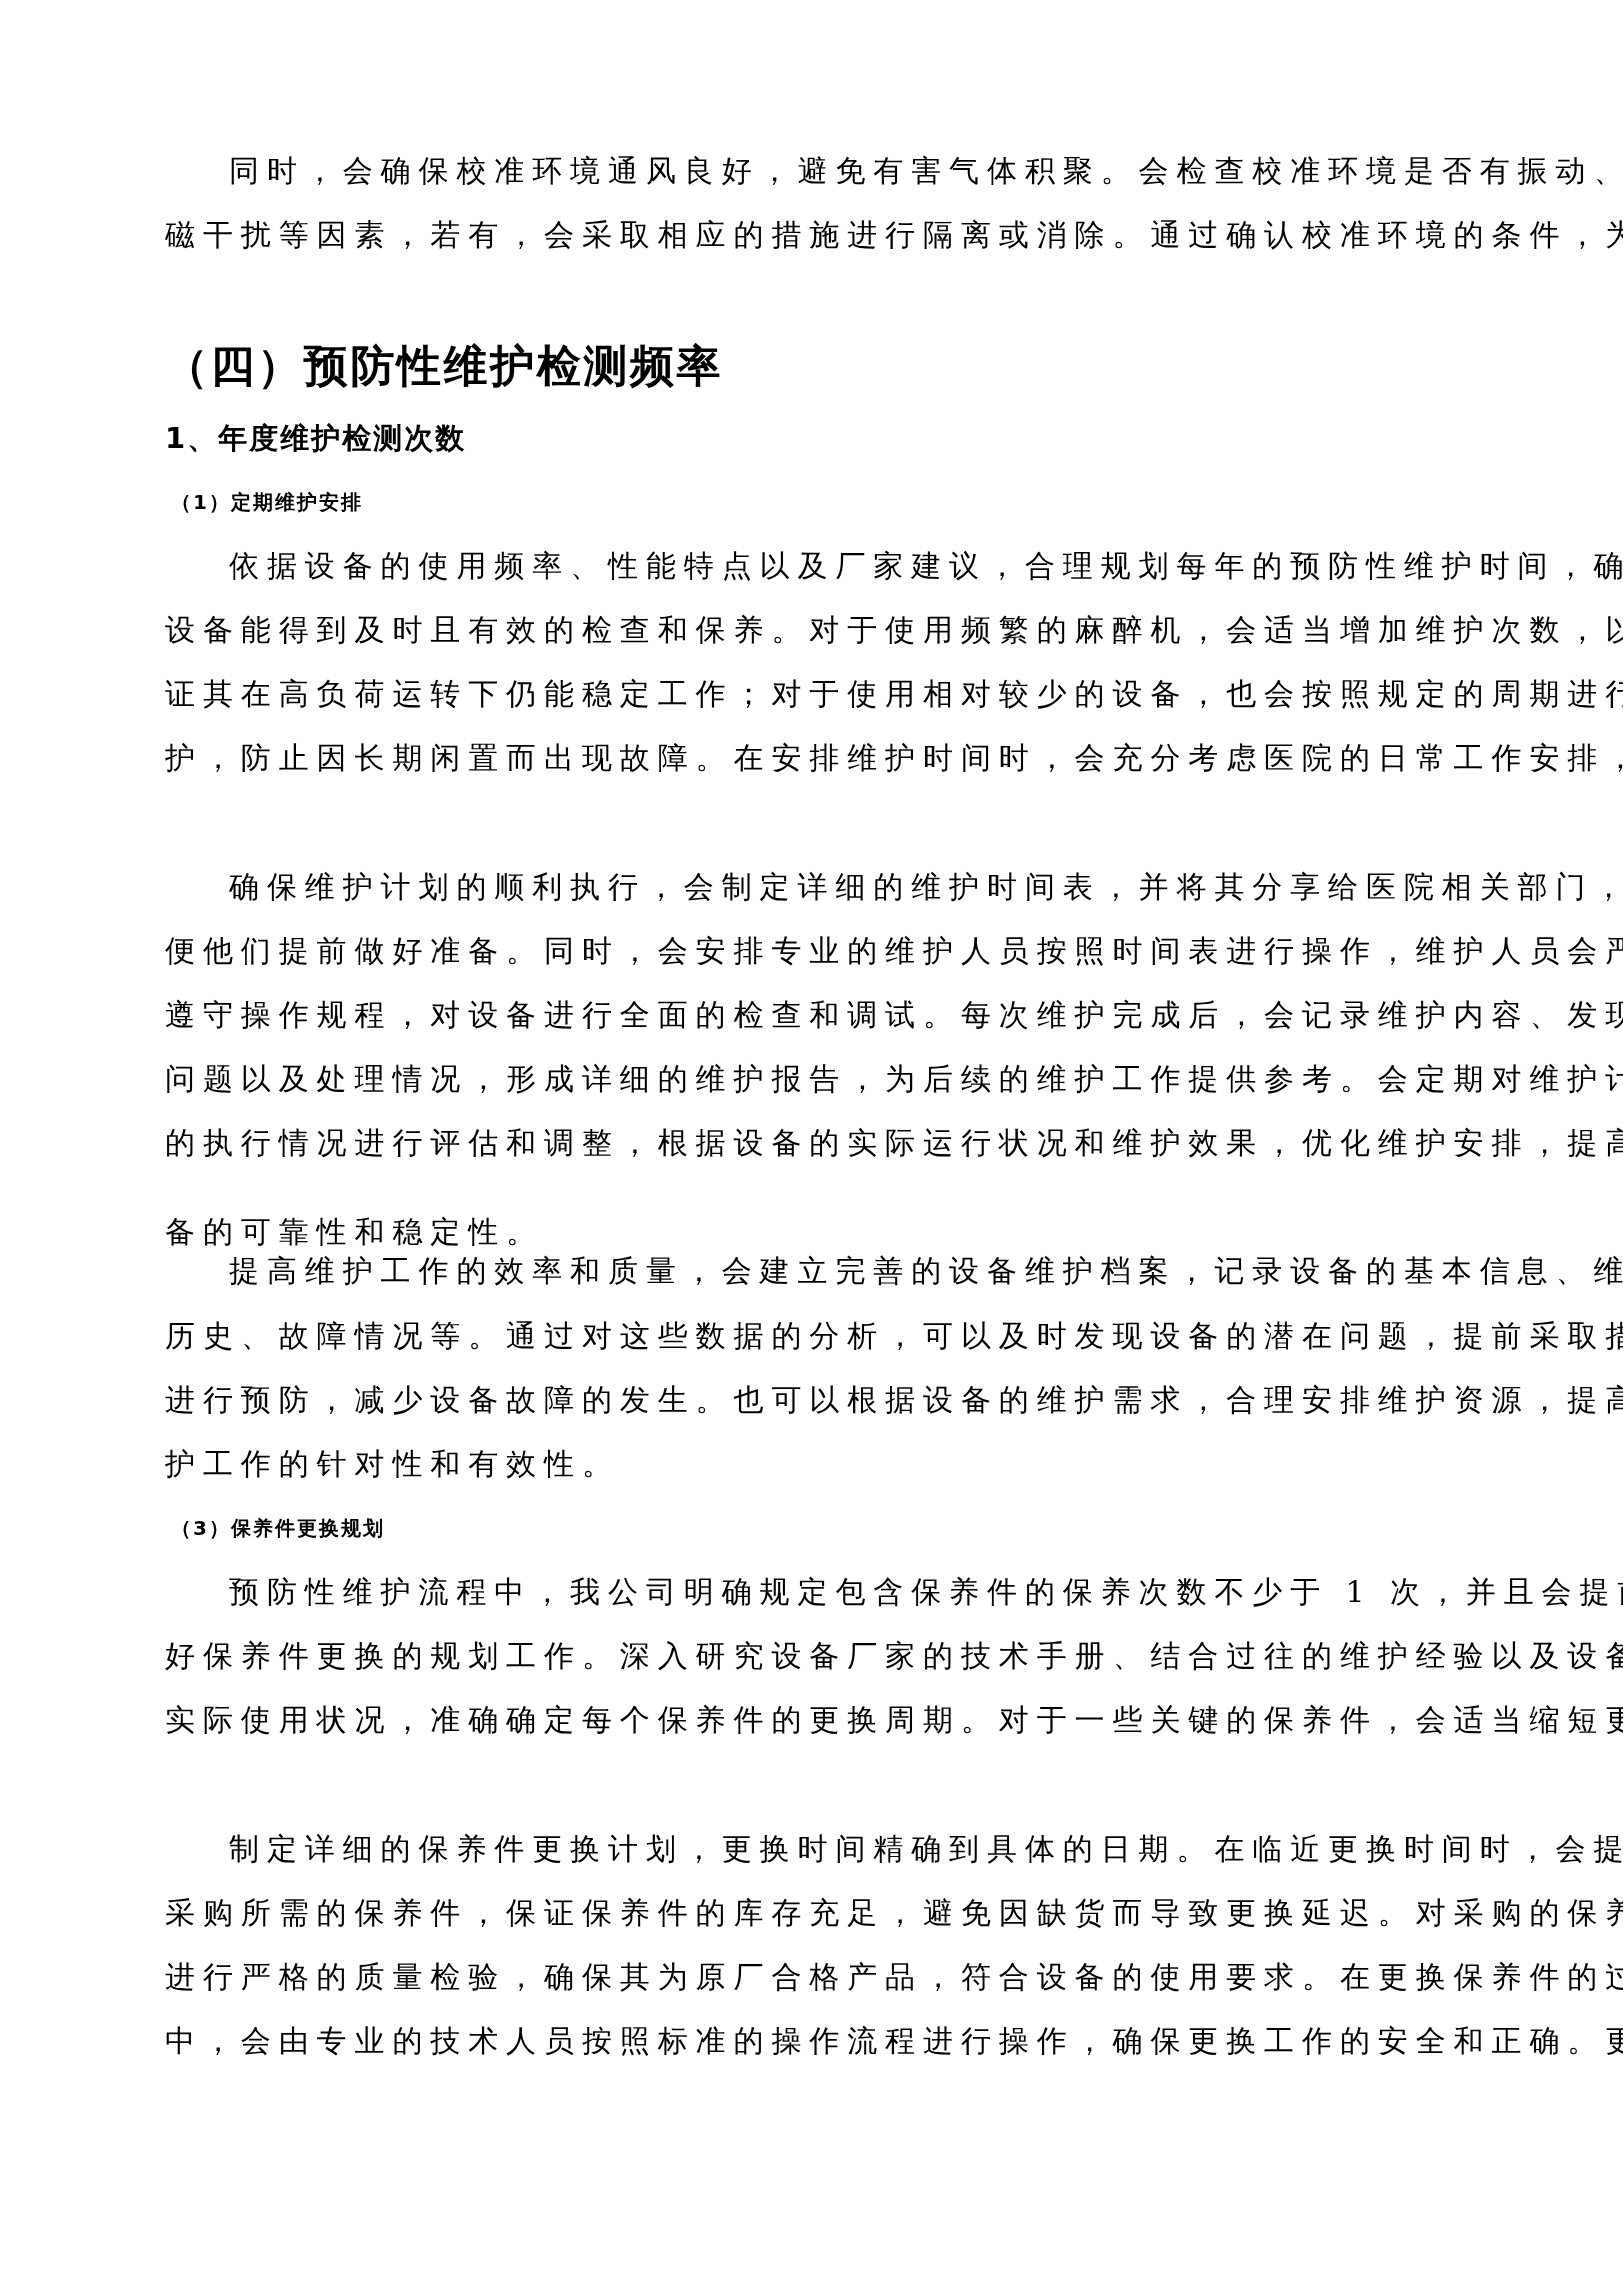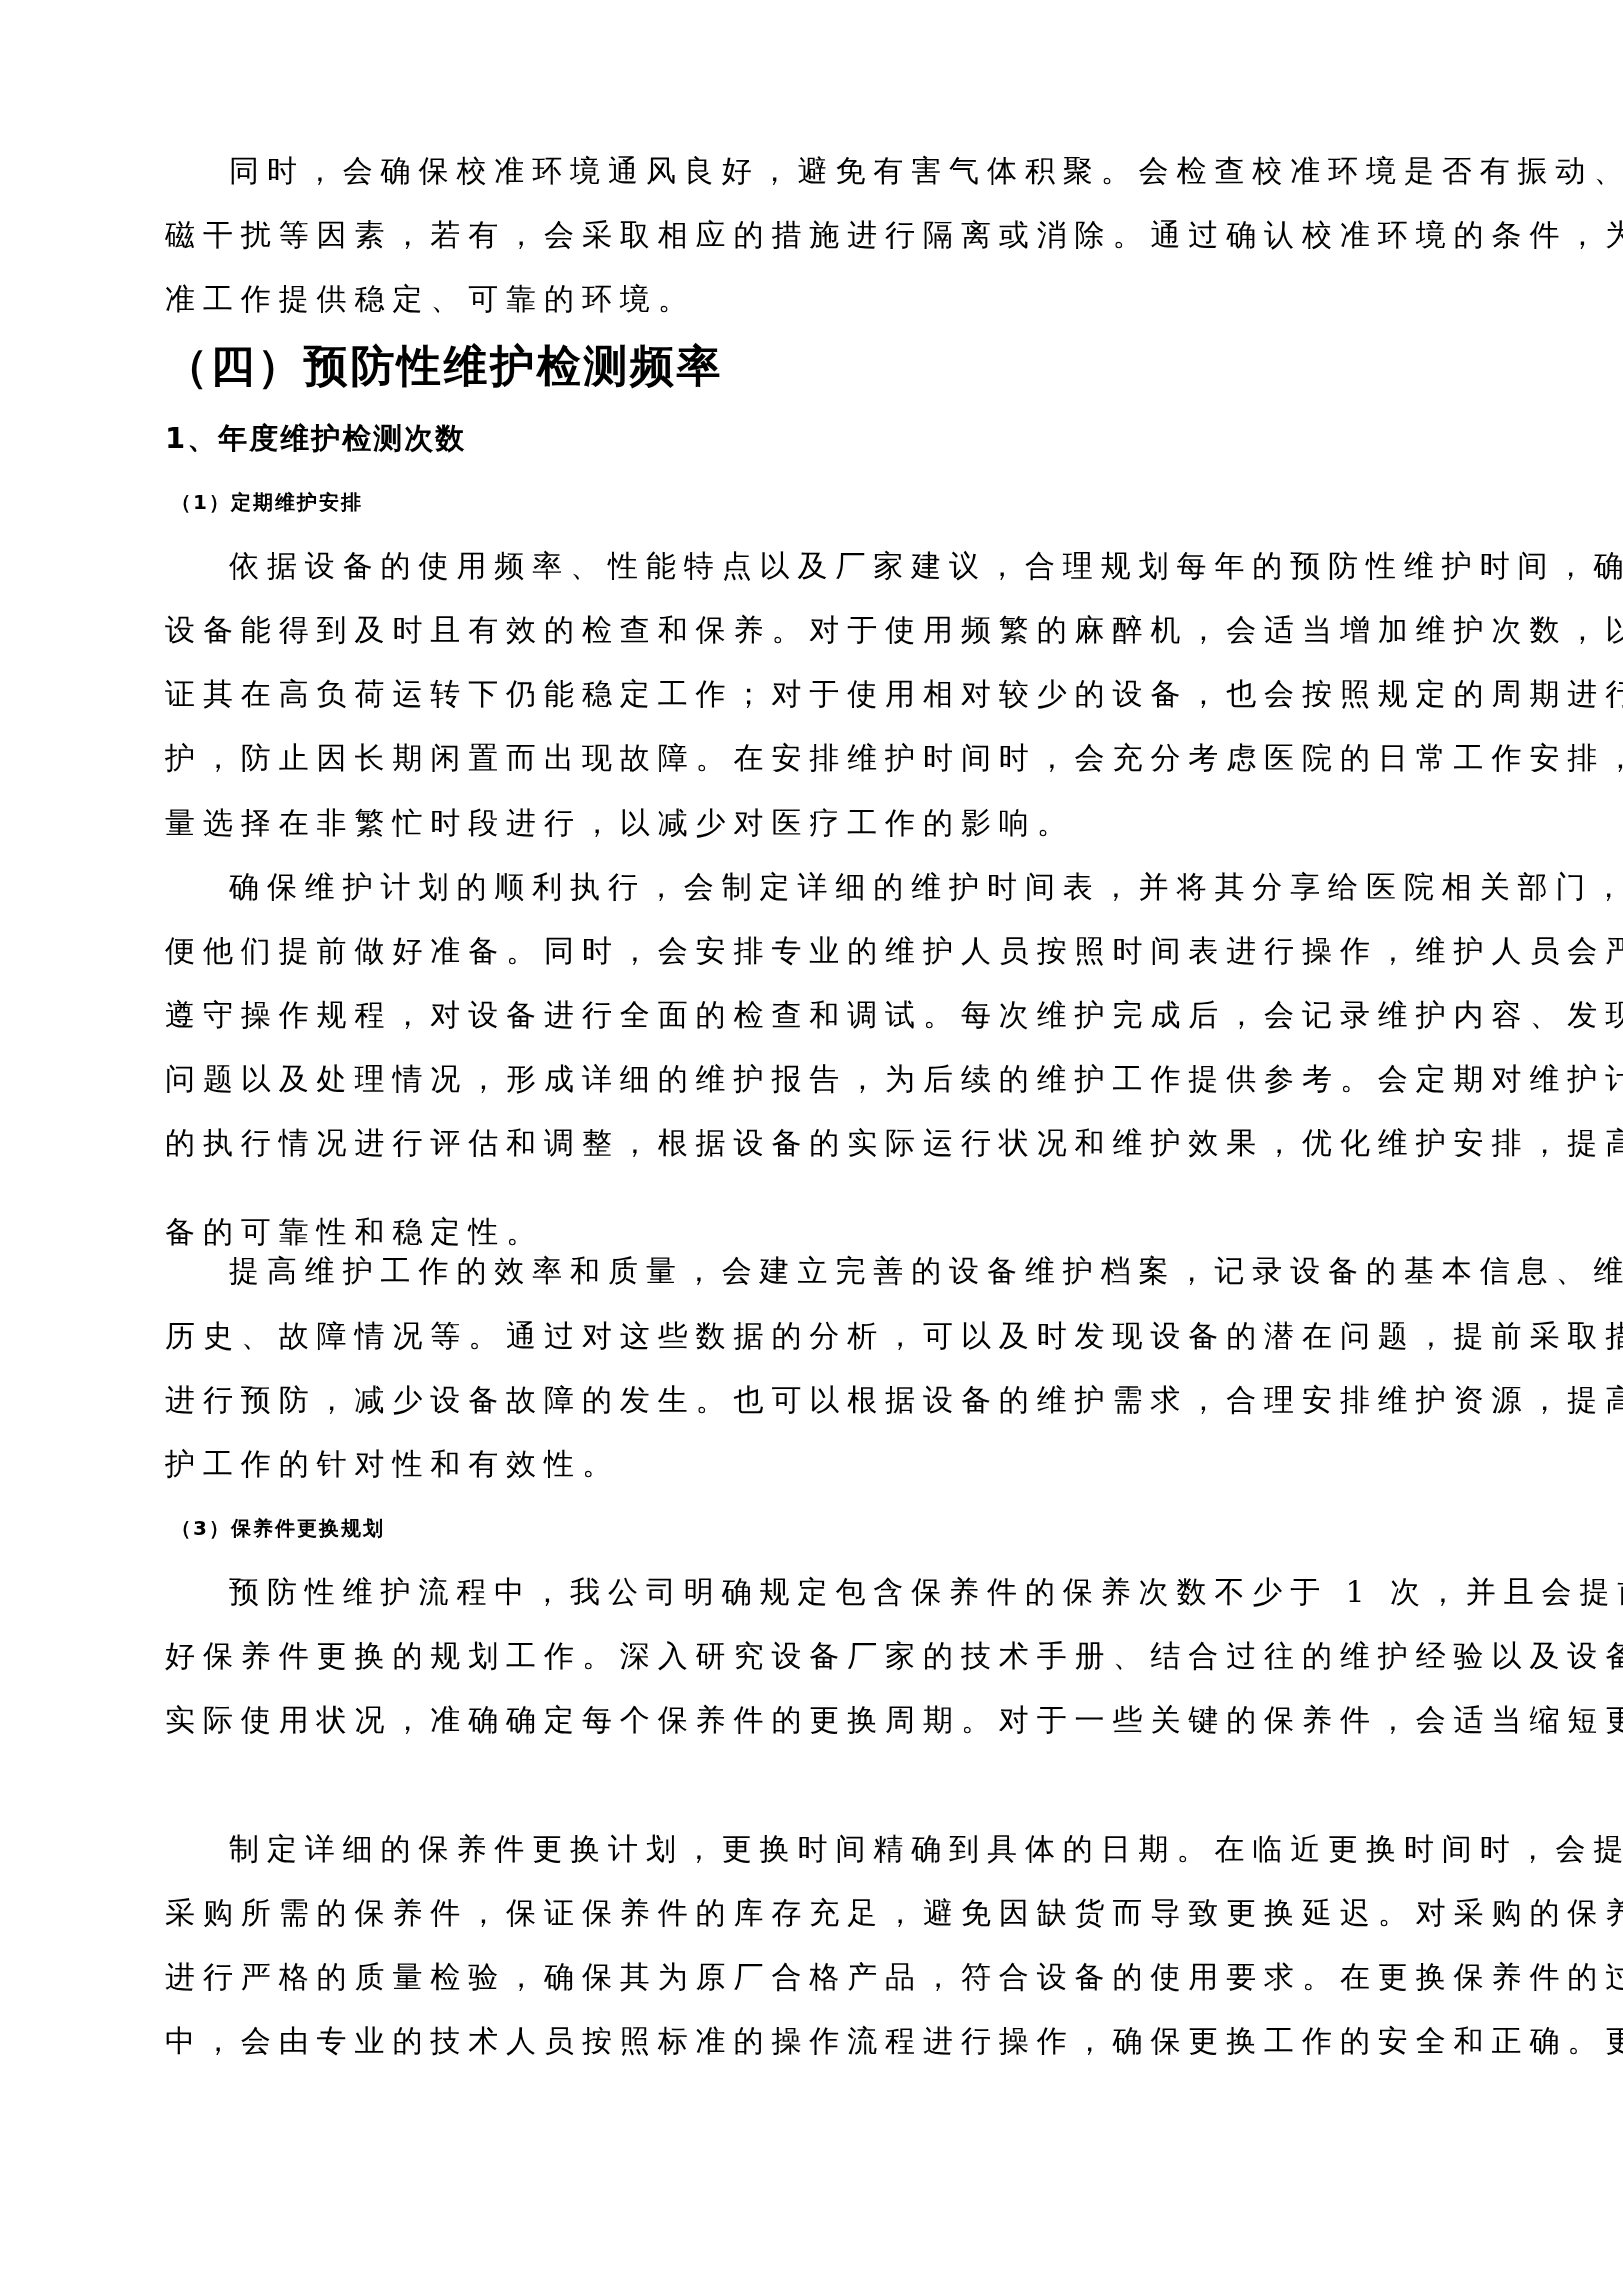--- a/index.html
+++ b/index.html
@@ -16,33 +16,31 @@
   .h4 { font-family: "DejaVu Sans", "Liberation Sans", sans-serif; font-weight: bold;
         font-size: 20px; letter-spacing: 2px; left: 171px; }
 </style>
 </head>
 <body>
 
 <div class="page">
 
   <div class="line indent" style="top:152px">同时，会确保校准环境通风良好，避免有害气体积聚。会检查校准环境是否有振动、电</div>
   <div class="line" style="top:216px">磁干扰等因素，若有，会采取相应的措施进行隔离或消除。通过确认校准环境的条件，为校</div>
-  <div class="line" style="top:280px">准工作提供稳定、可靠的环境。</div>
 
   <div class="line h2" style="top:347px">（四）预防性维护检测频率</div>
 
   <div class="line h3" style="top:419px">1、年度维护检测次数</div>
 
   <div class="line h4" style="top:483px">（1）定期维护安排</div>
 
   <div class="line indent" style="top:547px">依据设备的使用频率、性能特点以及厂家建议，合理规划每年的预防性维护时间，确保</div>
   <div class="line" style="top:611px">设备能得到及时且有效的检查和保养。对于使用频繁的麻醉机，会适当增加维护次数，以保</div>
   <div class="line" style="top:675px">证其在高负荷运转下仍能稳定工作；对于使用相对较少的设备，也会按照规定的周期进行维</div>
   <div class="line" style="top:739px">护，防止因长期闲置而出现故障。在安排维护时间时，会充分考虑医院的日常工作安排，尽</div>
-  <div class="line" style="top:804px">量选择在非繁忙时段进行，以减少对医疗工作的影响。</div>
 
   <div class="line indent" style="top:868px">确保维护计划的顺利执行，会制定详细的维护时间表，并将其分享给医院相关部门，以</div>
   <div class="line" style="top:932px">便他们提前做好准备。同时，会安排专业的维护人员按照时间表进行操作，维护人员会严格</div>
   <div class="line" style="top:996px">遵守操作规程，对设备进行全面的检查和调试。每次维护完成后，会记录维护内容、发现的</div>
   <div class="line" style="top:1060px">问题以及处理情况，形成详细的维护报告，为后续的维护工作提供参考。会定期对维护计划</div>
   <div class="line" style="top:1124px">的执行情况进行评估和调整，根据设备的实际运行状况和维护效果，优化维护安排，提高设</div>
   <div class="line" style="top:1213px">备的可靠性和稳定性。</div>
 
   <div class="line indent" style="top:1252px">提高维护工作的效率和质量，会建立完善的设备维护档案，记录设备的基本信息、维护</div>
   <div class="line" style="top:1317px">历史、故障情况等。通过对这些数据的分析，可以及时发现设备的潜在问题，提前采取措施</div>

